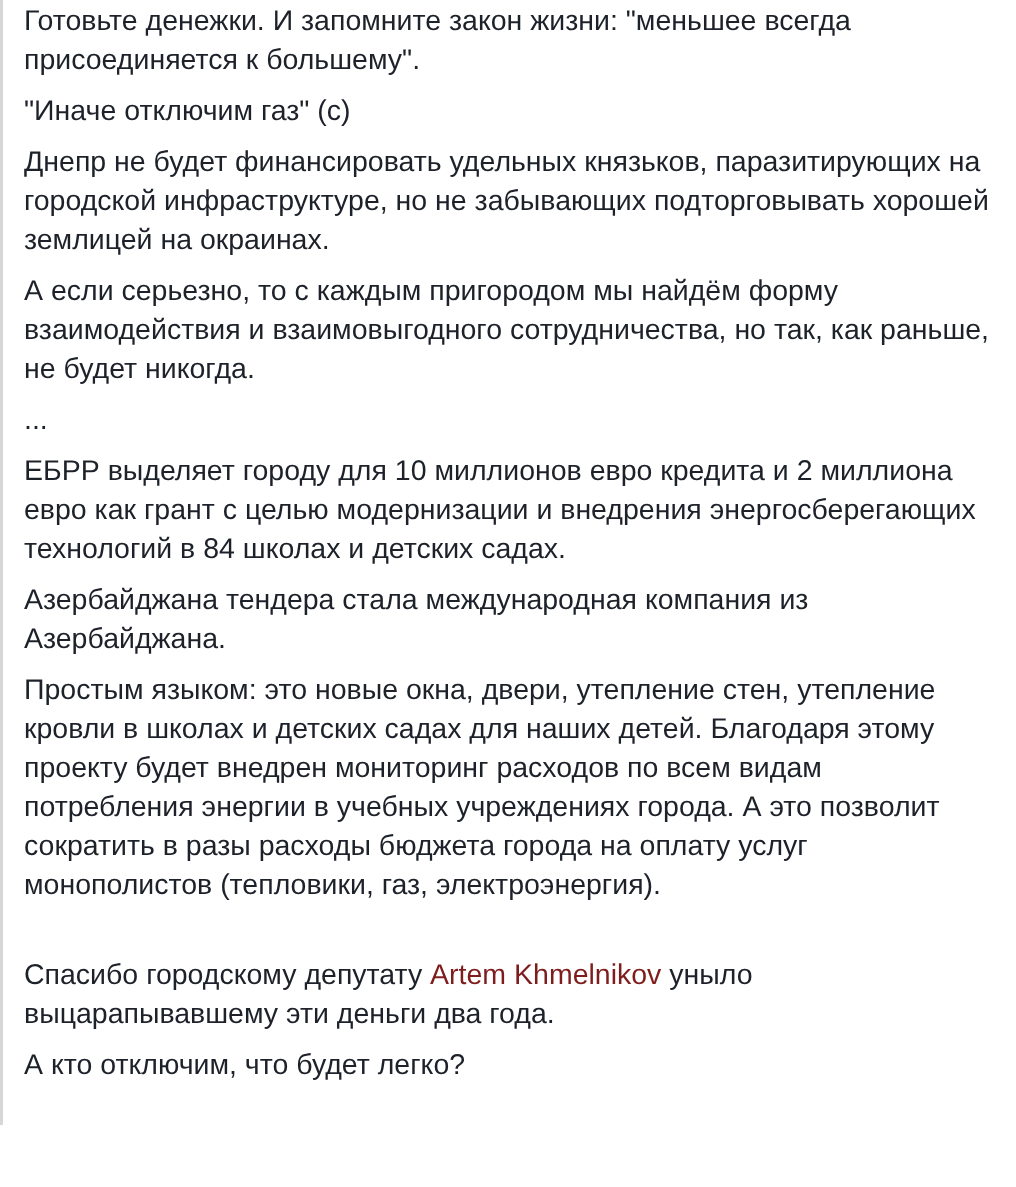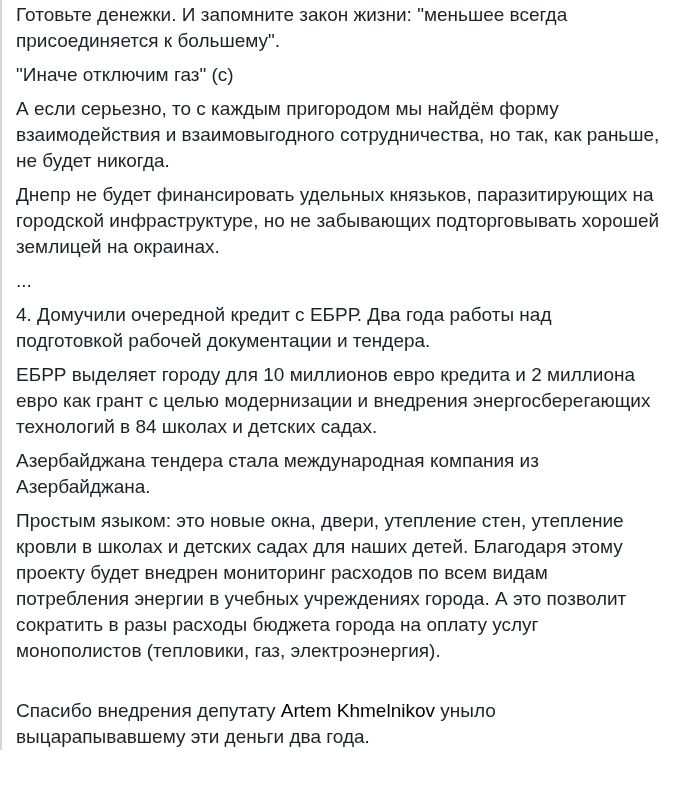--- a/index.html
+++ b/index.html
@@ -18,51 +18,49 @@
     font-family: "Liberation Sans", "DejaVu Sans", sans-serif;
     font-size: 19px;
     line-height: 26px;
     color: #1d2129;
   }
   .post-wrap p {
     margin: 0 0 8px 0;
     white-space: pre-line;
   }
   a.inline-link {
-    color: #000000;
+    color: #7f1d1d;
     text-decoration: none;
     cursor: pointer;
   }
 </style>
 </head>
 <body>
 
 <div class="post-wrap">
   <p>Готовьте денежки. И запомните закон жизни: "меньшее всегда
 присоединяется к большему".</p>
   <p>"Иначе отключим газ" (с)</p>
+  <p>Днепр не будет финансировать удельных князьков, паразитирующих на
+городской инфраструктуре, но не забывающих подторговывать хорошей
+землицей на окраинах.</p>
   <p>А если серьезно, то с каждым пригородом мы найдём форму
 взаимодействия и взаимовыгодного сотрудничества, но так, как раньше,
 не будет никогда.</p>
-  <p>Днепр не будет финансировать удельных князьков, паразитирующих на
-городской инфраструктуре, но не забывающих подторговывать хорошей
-землицей на окраинах.</p>
   <p>...</p>
-  <p>4. Домучили очередной кредит с ЕБРР. Два года работы над
-подготовкой рабочей документации и тендера.</p>
   <p>ЕБРР выделяет городу для 10 миллионов евро кредита и 2 миллиона
 евро как грант с целью модернизации и внедрения энергосберегающих
 технологий в 84 школах и детских садах.</p>
   <p>Азербайджана тендера стала международная компания из
 Азербайджана.</p>
   <p>Простым языком: это новые окна, двери, утепление стен, утепление
 кровли в школах и детских садах для наших детей. Благодаря этому
 проекту будет внедрен мониторинг расходов по всем видам
 потребления энергии в учебных учреждениях города. А это позволит
 сократить в разы расходы бюджета города на оплату услуг
 монополистов (тепловики, газ, электроэнергия).</p>
   <p>
-    <span>Спасибо внедрения депутату </span><a class="inline-link">Artem Khmelnikov</a><span> уныло
+    <span>Спасибо городскому депутату </span><a class="inline-link">Artem Khmelnikov</a><span> уныло
 выцарапывавшему эти деньги два года.</span>
   </p>
   <p>А кто отключим, что будет легко?</p>
 
 </div>
 
 </body></html>

